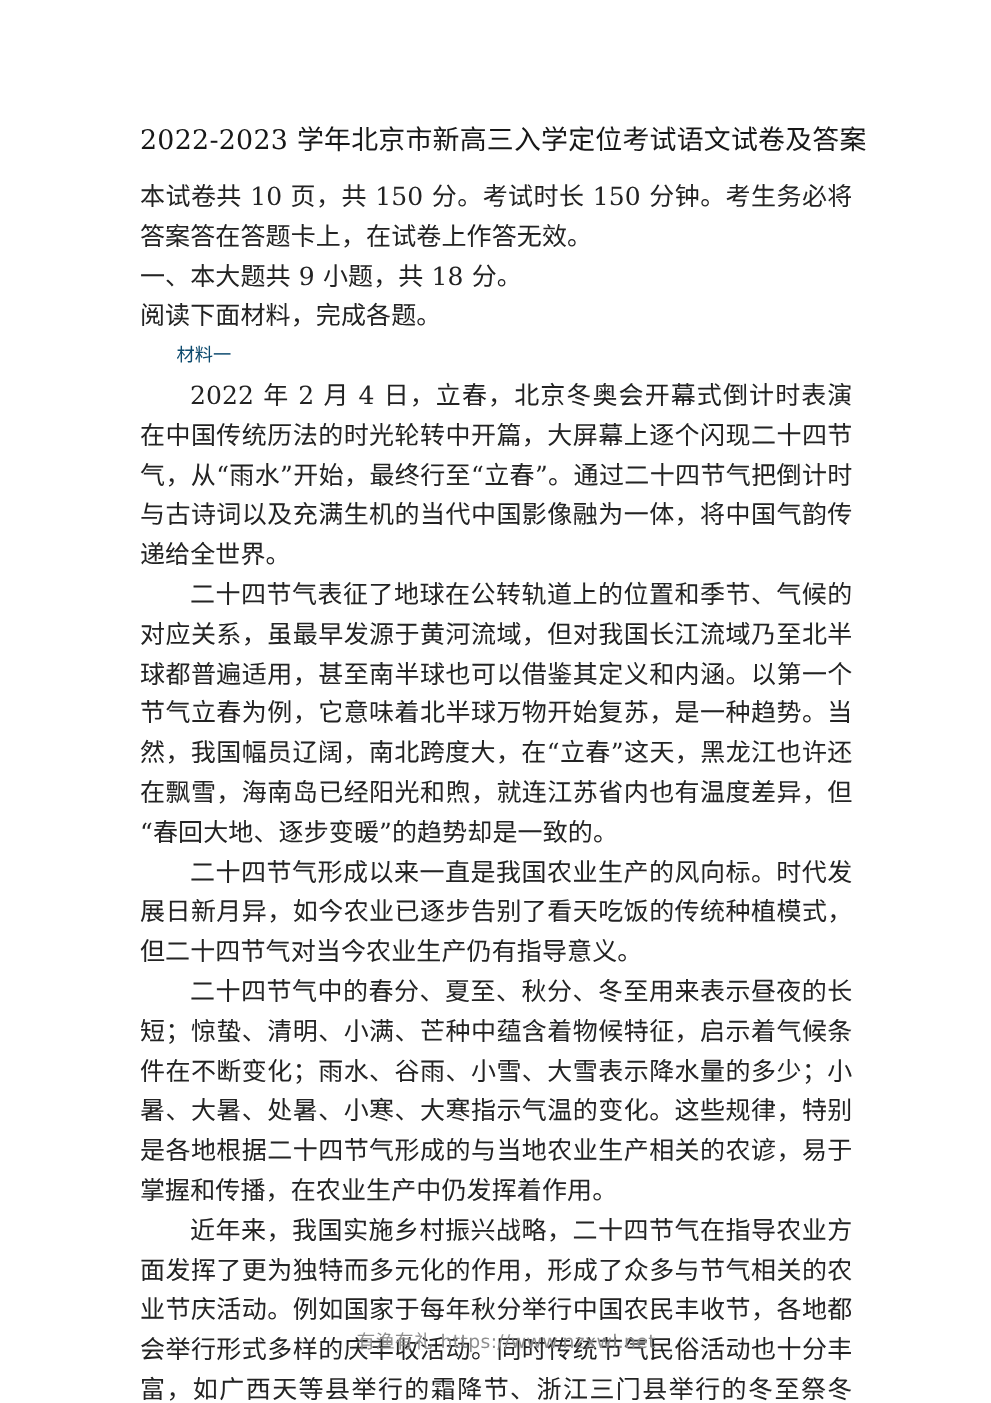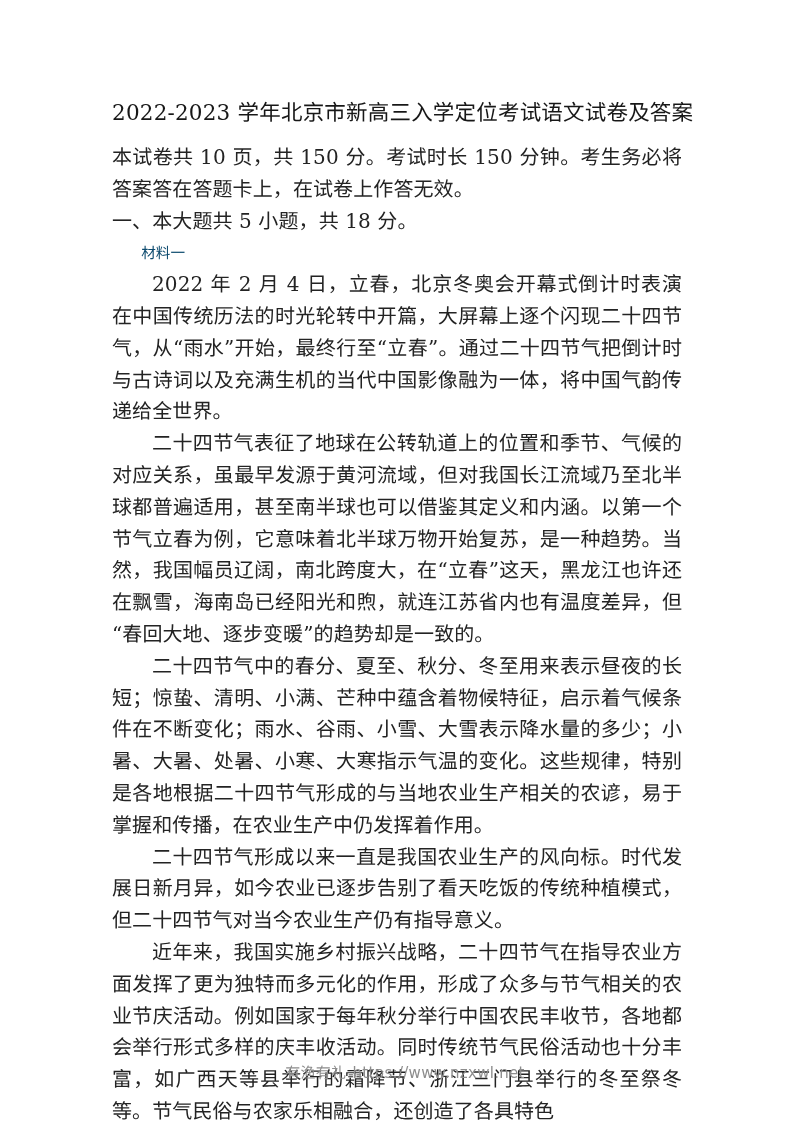--- a/index.html
+++ b/index.html
@@ -95,33 +95,34 @@
 <body>
 
 <div class="page">
 
   <div class="content">
 
     <h1 class="doc-title">2022-2023 学年北京市新高三入学定位考试语文试卷及答案</h1>
 
     <p class="para indent-0">本试卷共 10 页，共 150 分。考试时长 150 分钟。考生务必将答案答在答题卡上，在试卷上作答无效。</p>
 
-    <p class="para indent-0">一、本大题共 5 小题，共 18 分。</p>
+    <p class="para indent-0">一、本大题共 9 小题，共 18 分。</p>
 
+    <p class="para indent-0">阅读下面材料，完成各题。</p>
 
     <p class="label-line">材料一</p>
 
     <p class="para indent-2">2022 年 2 月 4 日，立春，北京冬奥会开幕式倒计时表演在中国传统历法的时光轮转中开篇，大屏幕上逐个闪现二十四节气，从“雨水”开始，最终行至“立春”。通过二十四节气把倒计时与古诗词以及充满生机的当代中国影像融为一体，将中国气韵传递给全世界。</p>
 
 
     <p class="para indent-2">二十四节气表征了地球在公转轨道上的位置和季节、气候的对应关系，虽最早发源于黄河流域，但对我国长江流域乃至北半球都普遍适用，甚至南半球也可以借鉴其定义和内涵。以第一个节气立春为例，它意味着北半球万物开始复苏，是一种趋势。当然，我国幅员辽阔，南北跨度大，在“立春”这天，黑龙江也许还在飘雪，海南岛已经阳光和煦，就连江苏省内也有温度差异，但“春回大地、逐步变暖”的趋势却是一致的。</p>
 
+    <p class="para indent-2">二十四节气形成以来一直是我国农业生产的风向标。时代发展日新月异，如今农业已逐步告别了看天吃饭的传统种植模式，但二十四节气对当今农业生产仍有指导意义。</p>
+
     <p class="para indent-2">二十四节气中的春分、夏至、秋分、冬至用来表示昼夜的长短；惊蛰、清明、小满、芒种中蕴含着物候特征，启示着气候条件在不断变化；雨水、谷雨、小雪、大雪表示降水量的多少；小暑、大暑、处暑、小寒、大寒指示气温的变化。这些规律，特别是各地根据二十四节气形成的与当地农业生产相关的农谚，易于掌握和传播，在农业生产中仍发挥着作用。</p>
-
-    <p class="para indent-2">二十四节气形成以来一直是我国农业生产的风向标。时代发展日新月异，如今农业已逐步告别了看天吃饭的传统种植模式，但二十四节气对当今农业生产仍有指导意义。</p>
 
     <p class="para indent-2">近年来，我国实施乡村振兴战略，二十四节气在指导农业方面发挥了更为独特而多元化的作用，形成了众多与节气相关的农业节庆活动。例如国家于每年秋分举行中国农民丰收节，各地都会举行形式多样的庆丰收活动。同时传统节气民俗活动也十分丰富，如广西天等县举行的霜降节、浙江三门县举行的冬至祭冬等。节气民俗与农家乐相融合，还创造了各具特色</p>
 
   </div>
 
   <div class="watermark">
     <span class="wm-cn">有渔有礼</span><span>https://www.nzxwl.net</span>
   </div>
 
 </div>

